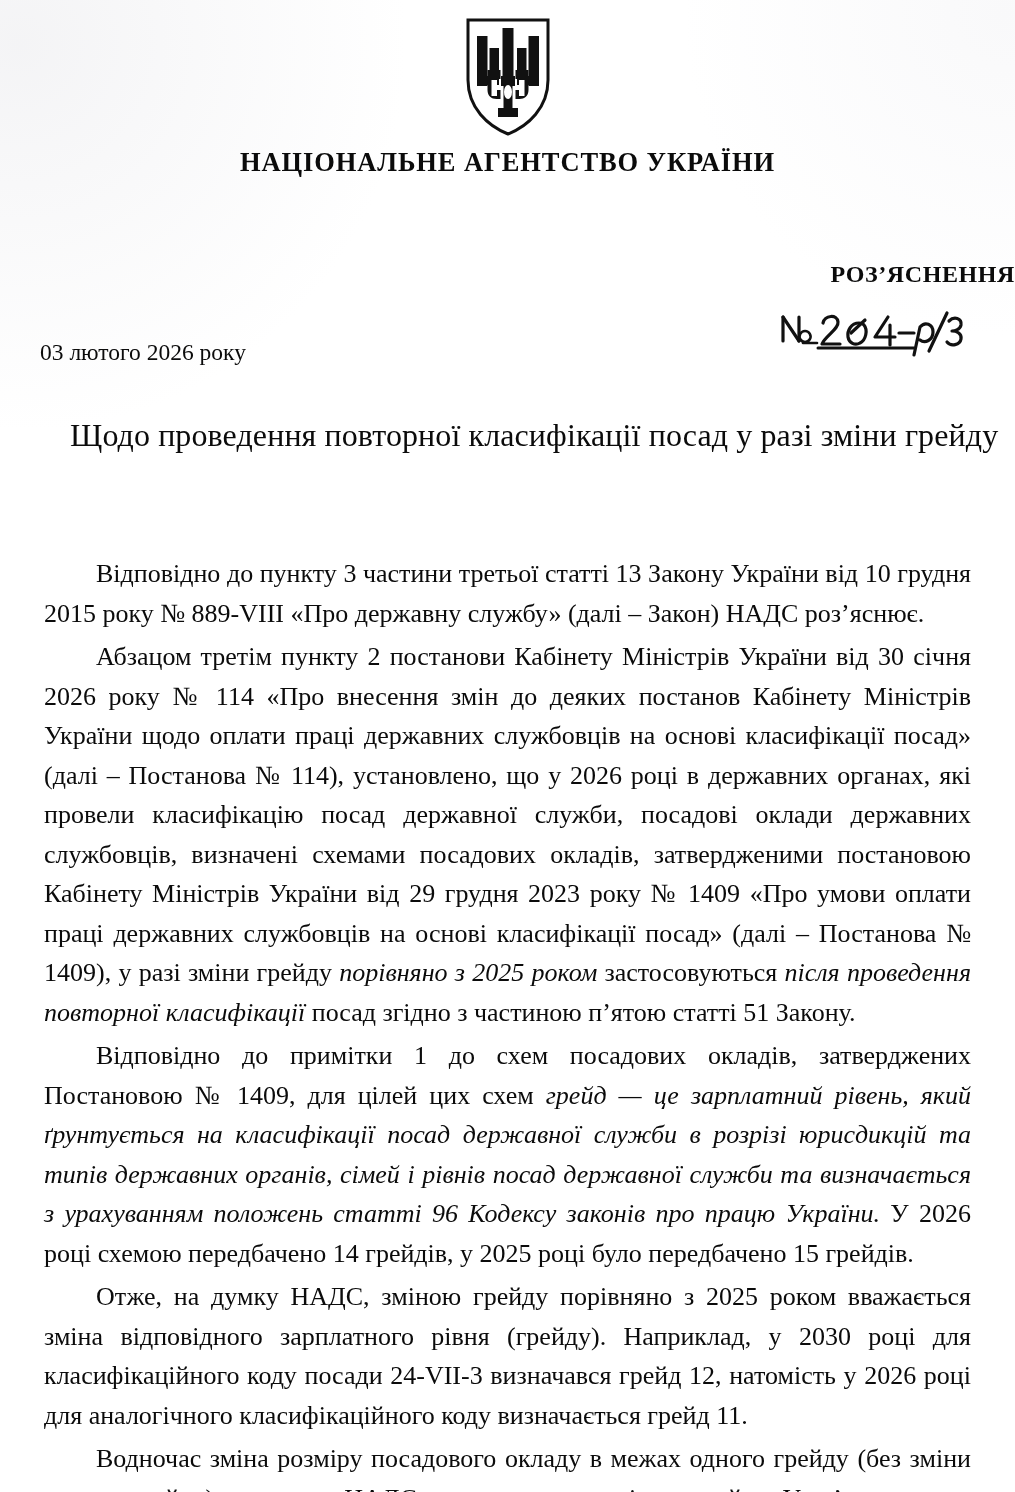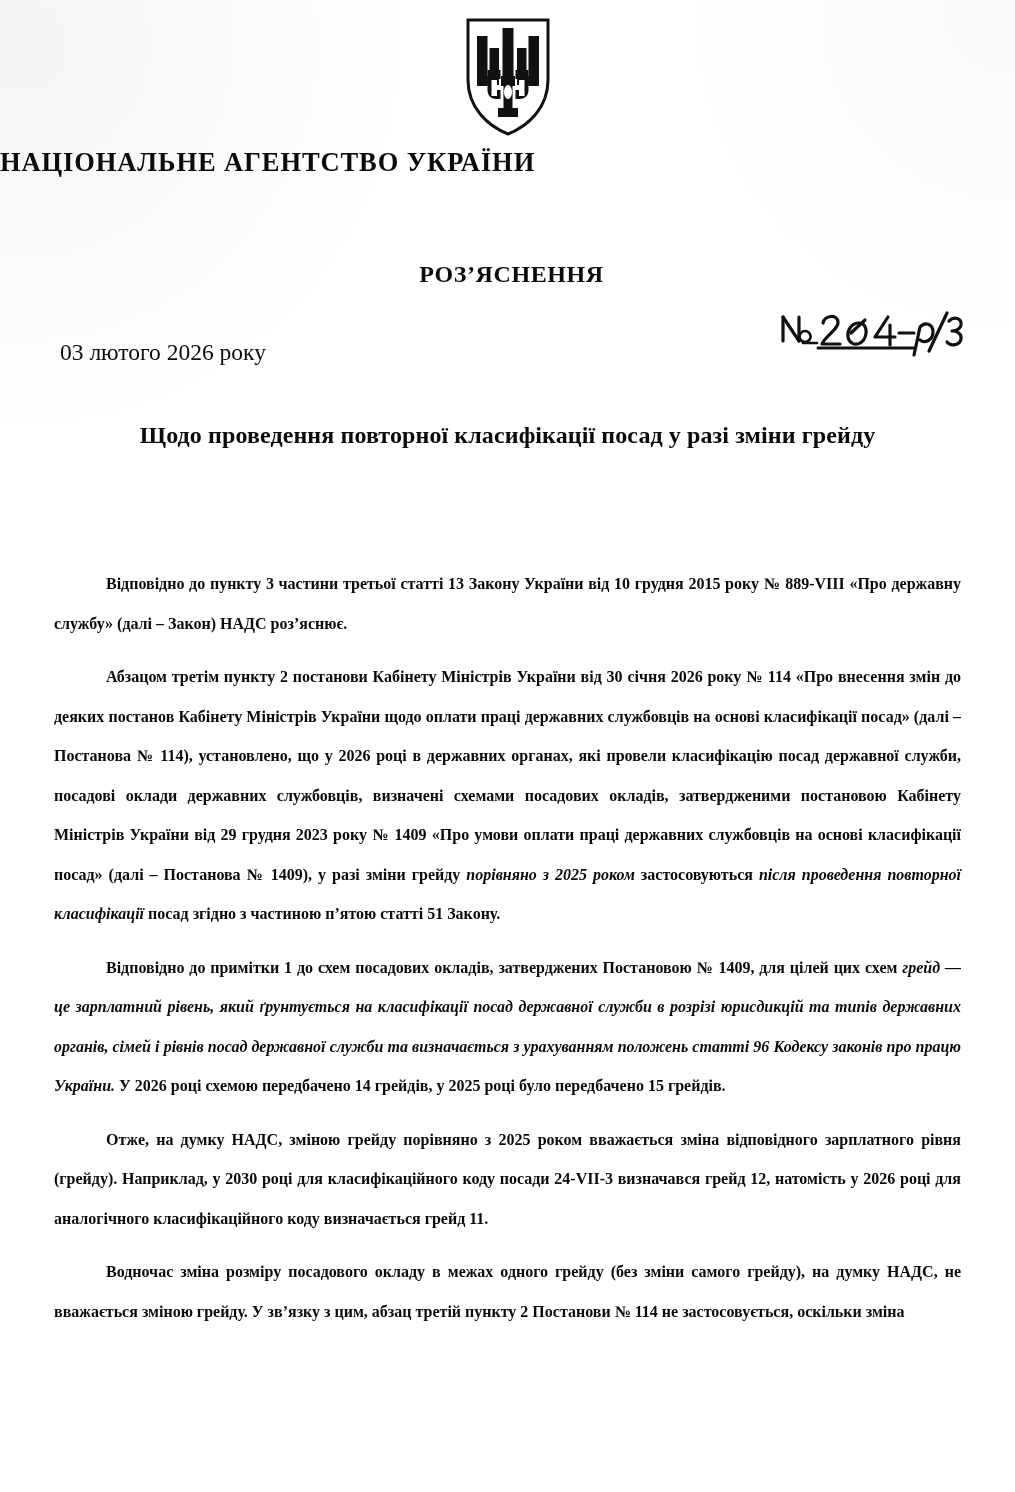--- a/index.html
+++ b/index.html
@@ -32,98 +32,97 @@
     justify-content: center;
   }
   .emblem-wrap svg { display: block; }
 
   
   .masthead {
     position: absolute;
     top: 145px;
     left: 0;
     right: 0;
+    text-align: center;
   }
   .masthead .line {
     font-family: "Liberation Serif", "DejaVu Serif", serif;
     font-weight: bold;
     font-size: 26.5px;
     letter-spacing: 0.9px;
     line-height: 34px;
     white-space: nowrap;
   }
 
   
   .doctype {
     position: absolute;
     top: 261px;
     left: 0;
     right: 0;
-    text-align: center;
+    text-align: right;
     font-weight: bold;
     font-size: 24px;
     letter-spacing: 0.6px;
     padding-left: 8px;
   }
 
   
   .daterow {
     position: absolute;
     top: 331px;
     left: 40px;
     right: 40px;
     height: 46px;
   }
   .doc-date {
     position: absolute;
     left: 0;
     top: 8px;
     font-size: 23.5px;
     white-space: nowrap;
-    margin-left: 20px;
   }
   .doc-number {
     position: absolute;
     right: 8px;
     top: -28px;
     width: 190px;
     height: 62px;
   }
   .doc-number svg { display: block; }
 
   
   .subject {
     position: absolute;
     top: 419px;
     left: 70px;
     right: 70px;
     text-align: center;
-    font-weight: bold;
-    font-size: 24px;
+    font-weight: normal;
+    font-size: 32px;
     line-height: 33.5px;
     letter-spacing: 0.1px;
   }
   .subject .sline { display: block; white-space: nowrap; }
 
   
   .body-text {
     position: absolute;
     top: 550px;
     left: 40px;
     width: 935px;
   }
   .body-text p {
-    margin: 14px;
-    font-size: 16px;
+    margin: 4px;
+    font-size: 26px;
     line-height: 39.5px;
     text-align: justify;
     text-indent: 52px;
     text-justify: inter-word;
     hyphens: none;
-    font-weight: bold;
   }
   .body-text p.tight { text-indent: 52px; }
   em { font-style: italic; }
 
   
   .clip-bottom {
     position: absolute;
     left: 0;
     right: 0;
     bottom: 0;

